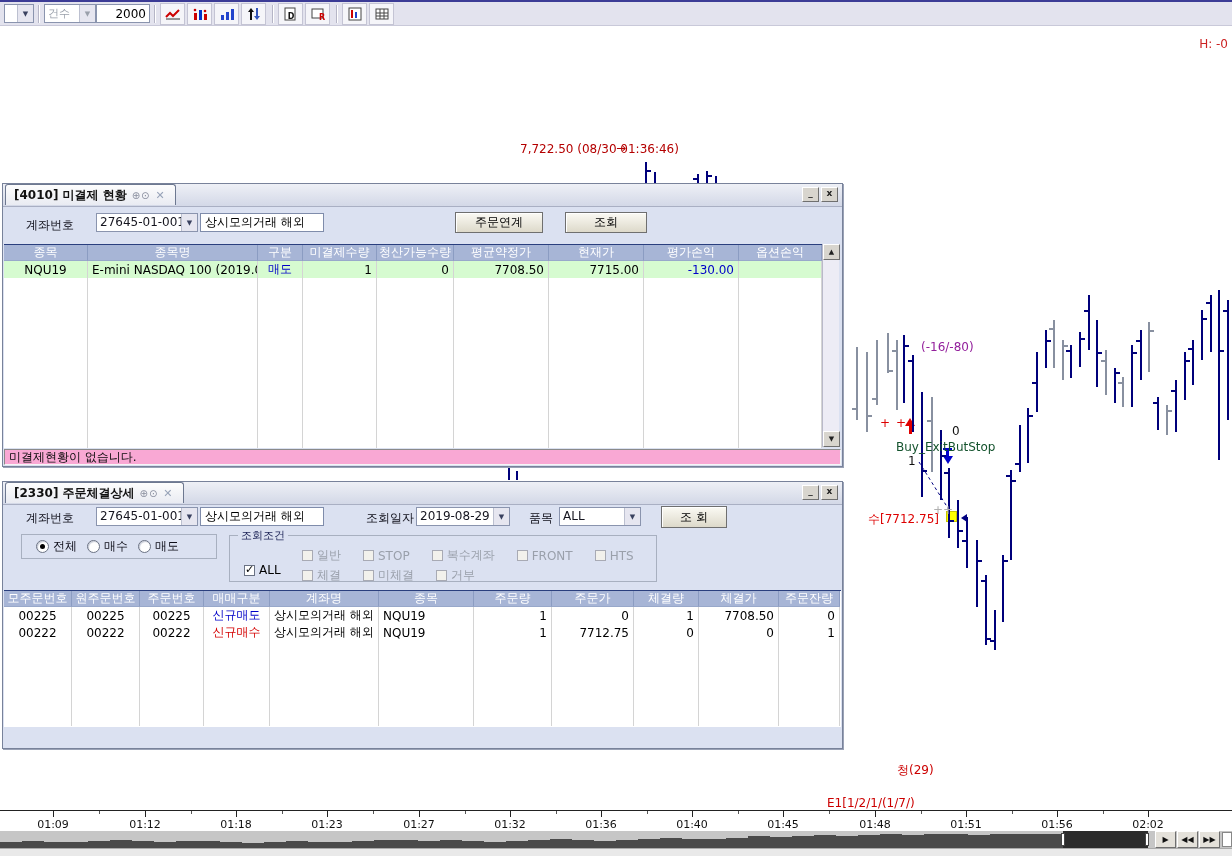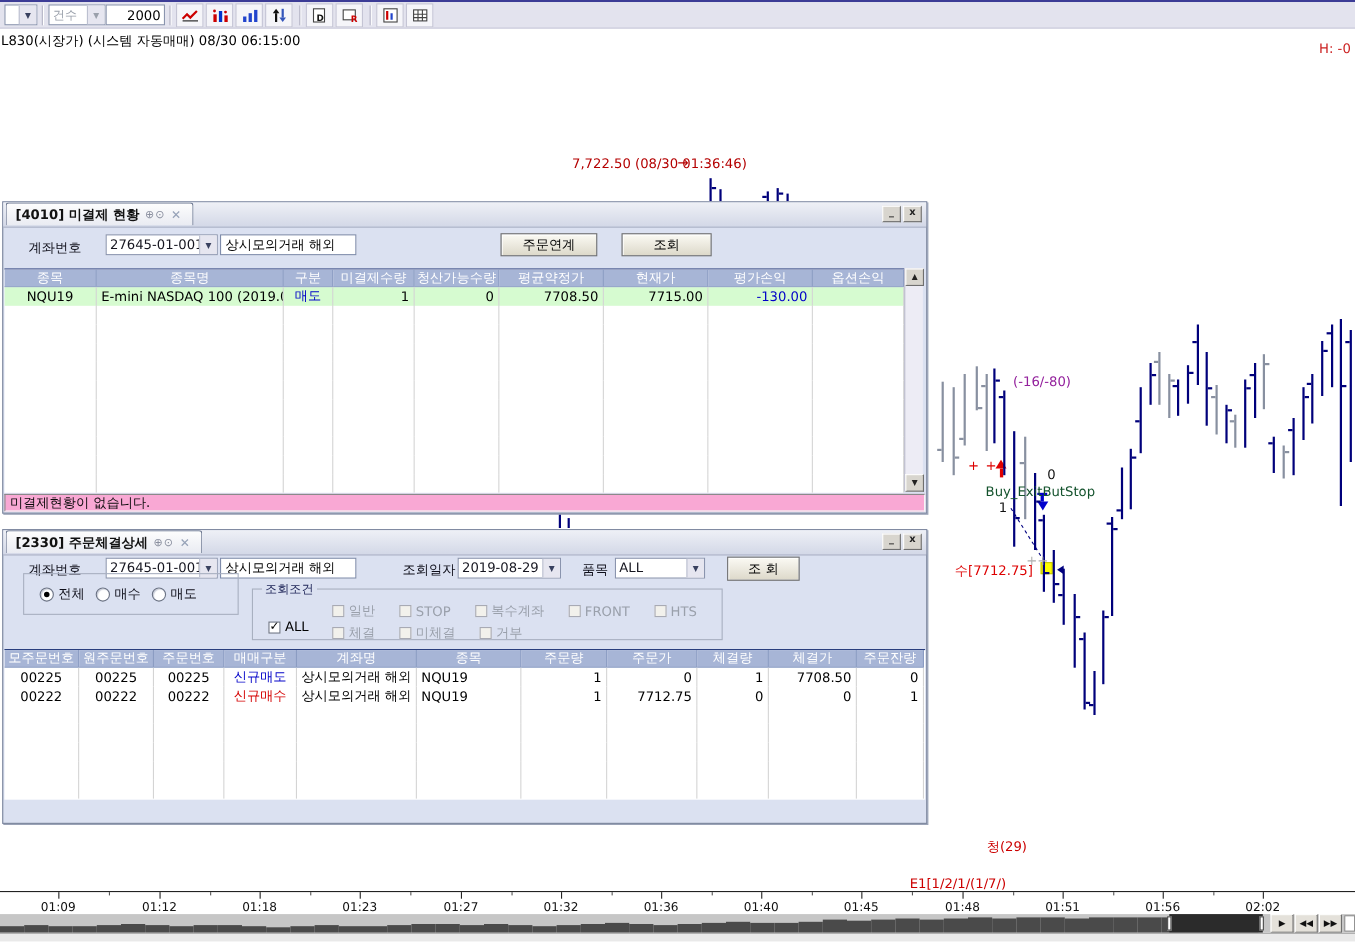--- a/index.html
+++ b/index.html
@@ -172,21 +172,20 @@
       <svg width="16" height="14">
           <rect x="2" y="2" width="12" height="10" fill="#fff" stroke="#444"></rect>
           <line x1="2" y1="6" x2="14" y2="6" stroke="#444"></line>
           <line x1="2" y1="9" x2="14" y2="9" stroke="#444"></line>
           <line x1="6" y1="2" x2="6" y2="12" stroke="#444"></line>
           <line x1="10" y1="2" x2="10" y2="12" stroke="#444"></line>
         </svg>
     </div>
   </div>
 
-  <div id="statusline-left">L830(시장가) (시스템 자동매매) 08/30 06:15:00</div>
   <div id="statusline-right">H: -0</div>
 
   <div id="chart-layer">
     <svg id="dash-svg" style="position:absolute;left:0;top:0" width="1232" height="856">
       <line id="dashline" stroke="#000080" stroke-width="1" stroke-dasharray="3,3" x1="919" y1="462" x2="951" y2="513"></line>
     </svg>
     <div id="mk-up" style="left:905px;top:418px"></div>
     <div id="mk-up-stem" style="left:909px;top:426px"></div>
     <div id="mk-dn-bar" style="left:943px;top:448px"></div>
     <div id="mk-dn-stem" style="left:946px;top:450px"></div>
@@ -492,21 +491,21 @@
       <span class="cval" style="font-size:12px">2019-08-29</span>
       <span class="carr">▼</span>
     </div>
     <div class="lbl" style="left:526px;top:28px">품목</div>
     <div class="combo wcombo" style="left:556px;top:25px;width:82px">
       <span class="cval" style="font-size:12px">ALL</span>
       <span class="carr">▼</span>
     </div>
     <div class="btn3d" style="left:658px;top:24px;width:66px;height:22px">조 회</div>
 
-    <div class="groupbox" style="left:18px;top:39px;width:196px;height:38px">
+    <div class="groupbox" style="left:18px;top:52px;width:196px;height:25px">
       <div id="radio-row" style="display:flex;gap:10px;align-items:center;height:100%;padding-left:14px">
           <span class="radio">
             <span class="rdot sel"></span>
             <span>전체</span>
           </span>
           <span class="radio">
             <span class="rdot"></span>
             <span>매수</span>
           </span>
           <span class="radio">

